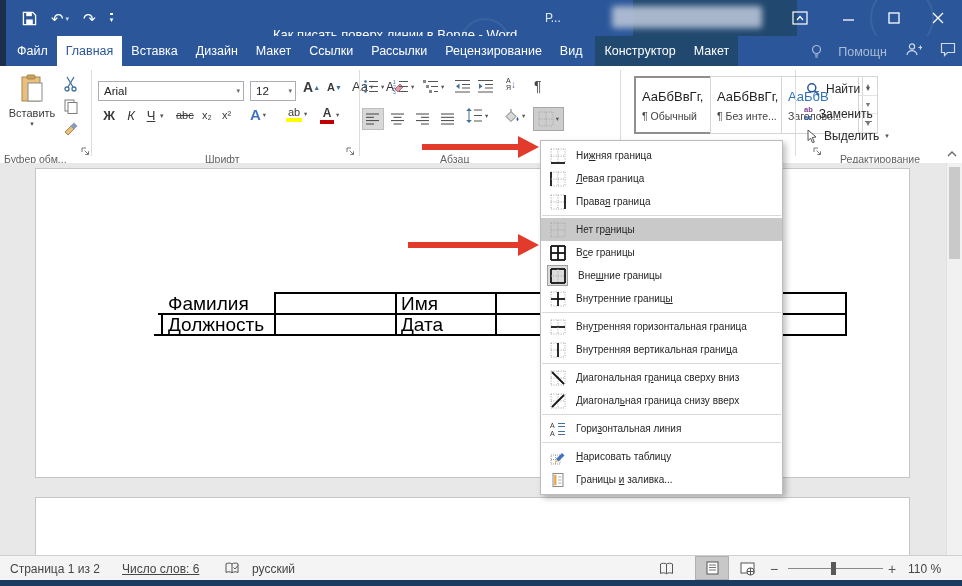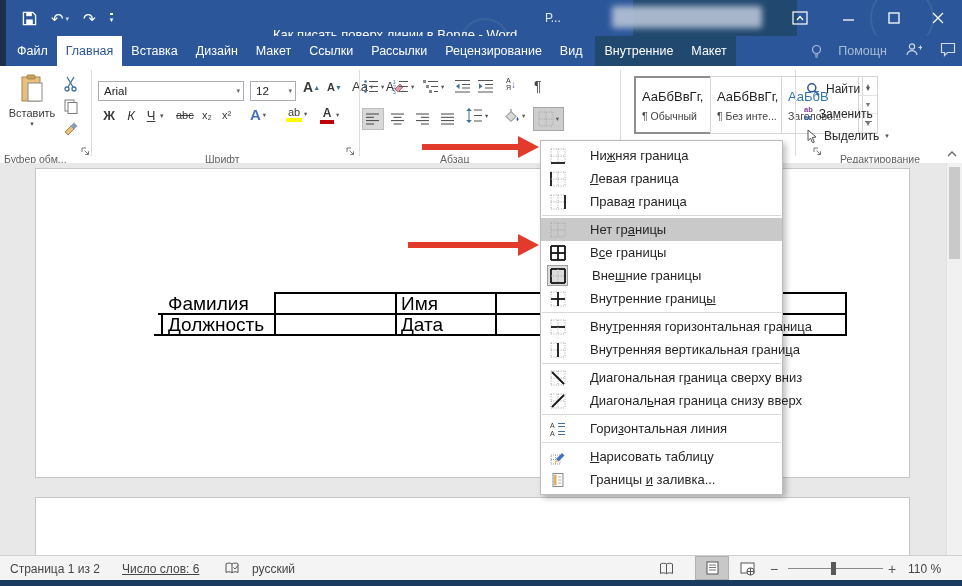--- a/index.html
+++ b/index.html
@@ -23,21 +23,21 @@
 
   
   .tabrow{position:absolute;left:0;top:36px;width:962px;height:30px;background:var(--blue,#2b579a);}
   .tabrow:before{content:'';position:absolute;left:0;top:0;width:6px;height:30px;background:#1b2f4d;}
   .tabs{position:absolute;left:8px;top:0;height:30px;display:flex;}
   .tab{padding:0 9px;line-height:30px;font-size:12.5px;color:#fff;white-space:nowrap;}
   .tab.active{background:#fff;color:#2b579a;}
   .tab.contextual{background:var(--ctx,#21486f);}
   .tab.ctx-first{margin-left:4px;}
   .tabrow-right{position:absolute;right:6px;top:0;height:30px;display:flex;align-items:center;gap:18px;}
-  .help-chip{display:flex;align-items:center;gap:15px;color:#a9bbd6;font-size:12.5px;}
+  .help-chip{display:flex;align-items:flex-end;gap:15px;color:#a9bbd6;font-size:12.5px;}
 
   
   .ribbon{position:absolute;left:0;top:66px;width:962px;height:97px;background:#fff;border-bottom:1px solid #d4d4d4;}
   .gsep{position:absolute;top:4px;width:1px;height:86px;background:#dcdcdc;}
   .glabel{position:absolute;top:87px;font-size:10.5px;color:#615f5f;white-space:nowrap;}
   .launcher{position:absolute;top:77px;width:12px;height:12px;}
   .combo{position:absolute;height:20px;border:1px solid #abadb3;background:#fff;font-size:11.5px;color:#222;
          display:flex;align-items:center;padding-left:5px;box-sizing:border-box;}
   .combo .car{margin-left:auto;margin-right:3px;font-size:7px;color:#666;}
   .rbtn{position:absolute;display:flex;align-items:center;justify-content:center;color:#3b3b3b;}
@@ -70,21 +70,21 @@
   .sb{position:absolute;top:0;height:25px;display:flex;align-items:center;}
   .bottomstrip{position:absolute;left:0;top:580px;width:962px;height:6px;background:#1b3a60;}
 
   
   .menu{position:absolute;left:540px;top:140px;width:241px;background:#fff;border:1px solid #bcbcbc;
         box-shadow:3px 3px 6px rgba(0,0,0,.25);padding:3px 0;z-index:50;}
   .mitem{height:23px;display:flex;align-items:center;}
   .mitem.hl{background:var(--mhl,#c9c9c9);}
   .micon{width:17px;height:17px;margin-left:8px;display:flex;align-items:center;justify-content:center;flex:none;}
   .micon.selbox{width:21px;height:21px;margin-left:6px;border:1px solid #a0a0a0;background:#dcdcdc;box-sizing:border-box;}
-  .mlabel{margin-left:24px;font-size:13px;color:#262626;white-space:nowrap;}
+  .mlabel{margin-left:10px;font-size:10px;color:#262626;white-space:nowrap;}
   .mlabel u{text-decoration:underline;}
   .msep{height:1px;background:#d9d9d9;margin:2px 1px;}
 
   
   .arrow{position:absolute;height:6px;background:var(--red,#e23b2c);z-index:70;}
   .arrow:after{content:'';position:absolute;right:-21px;top:-8px;border-left:21px solid var(--red,#e23b2c);
                border-top:11px solid transparent;border-bottom:11px solid transparent;}
 </style>
 </head>
 <body>
@@ -139,21 +139,21 @@
     <div class="tabs" id="tabs">
         <div class="tab ">Файл</div>
         <div class="tab active">Главная</div>
         <div class="tab ">Вставка</div>
         <div class="tab ">Дизайн</div>
         <div class="tab ">Макет</div>
         <div class="tab ">Ссылки</div>
         <div class="tab ">Рассылки</div>
         <div class="tab ">Рецензирование</div>
         <div class="tab ">Вид</div>
-        <div class="tab contextual ctx-first">Внутренние</div>
+        <div class="tab contextual ctx-first">Конструктор</div>
         <div class="tab contextual">Макет</div>
       </div>
     <div class="tabrow-right">
       <span class="help-chip">
         <svg width="13" height="15" viewBox="0 0 13 15">
             <circle cx="6.5" cy="5.5" r="4" fill="none" stroke="#a9bbd6" stroke-width="1.2"></circle>
             <line x1="4.8" y1="11" x2="8.2" y2="11" stroke="#a9bbd6" stroke-width="1.2"></line>
             <line x1="5.2" y1="13" x2="7.8" y2="13" stroke="#a9bbd6" stroke-width="1.2"></line>
           </svg>
         <span>Помощн</span>

